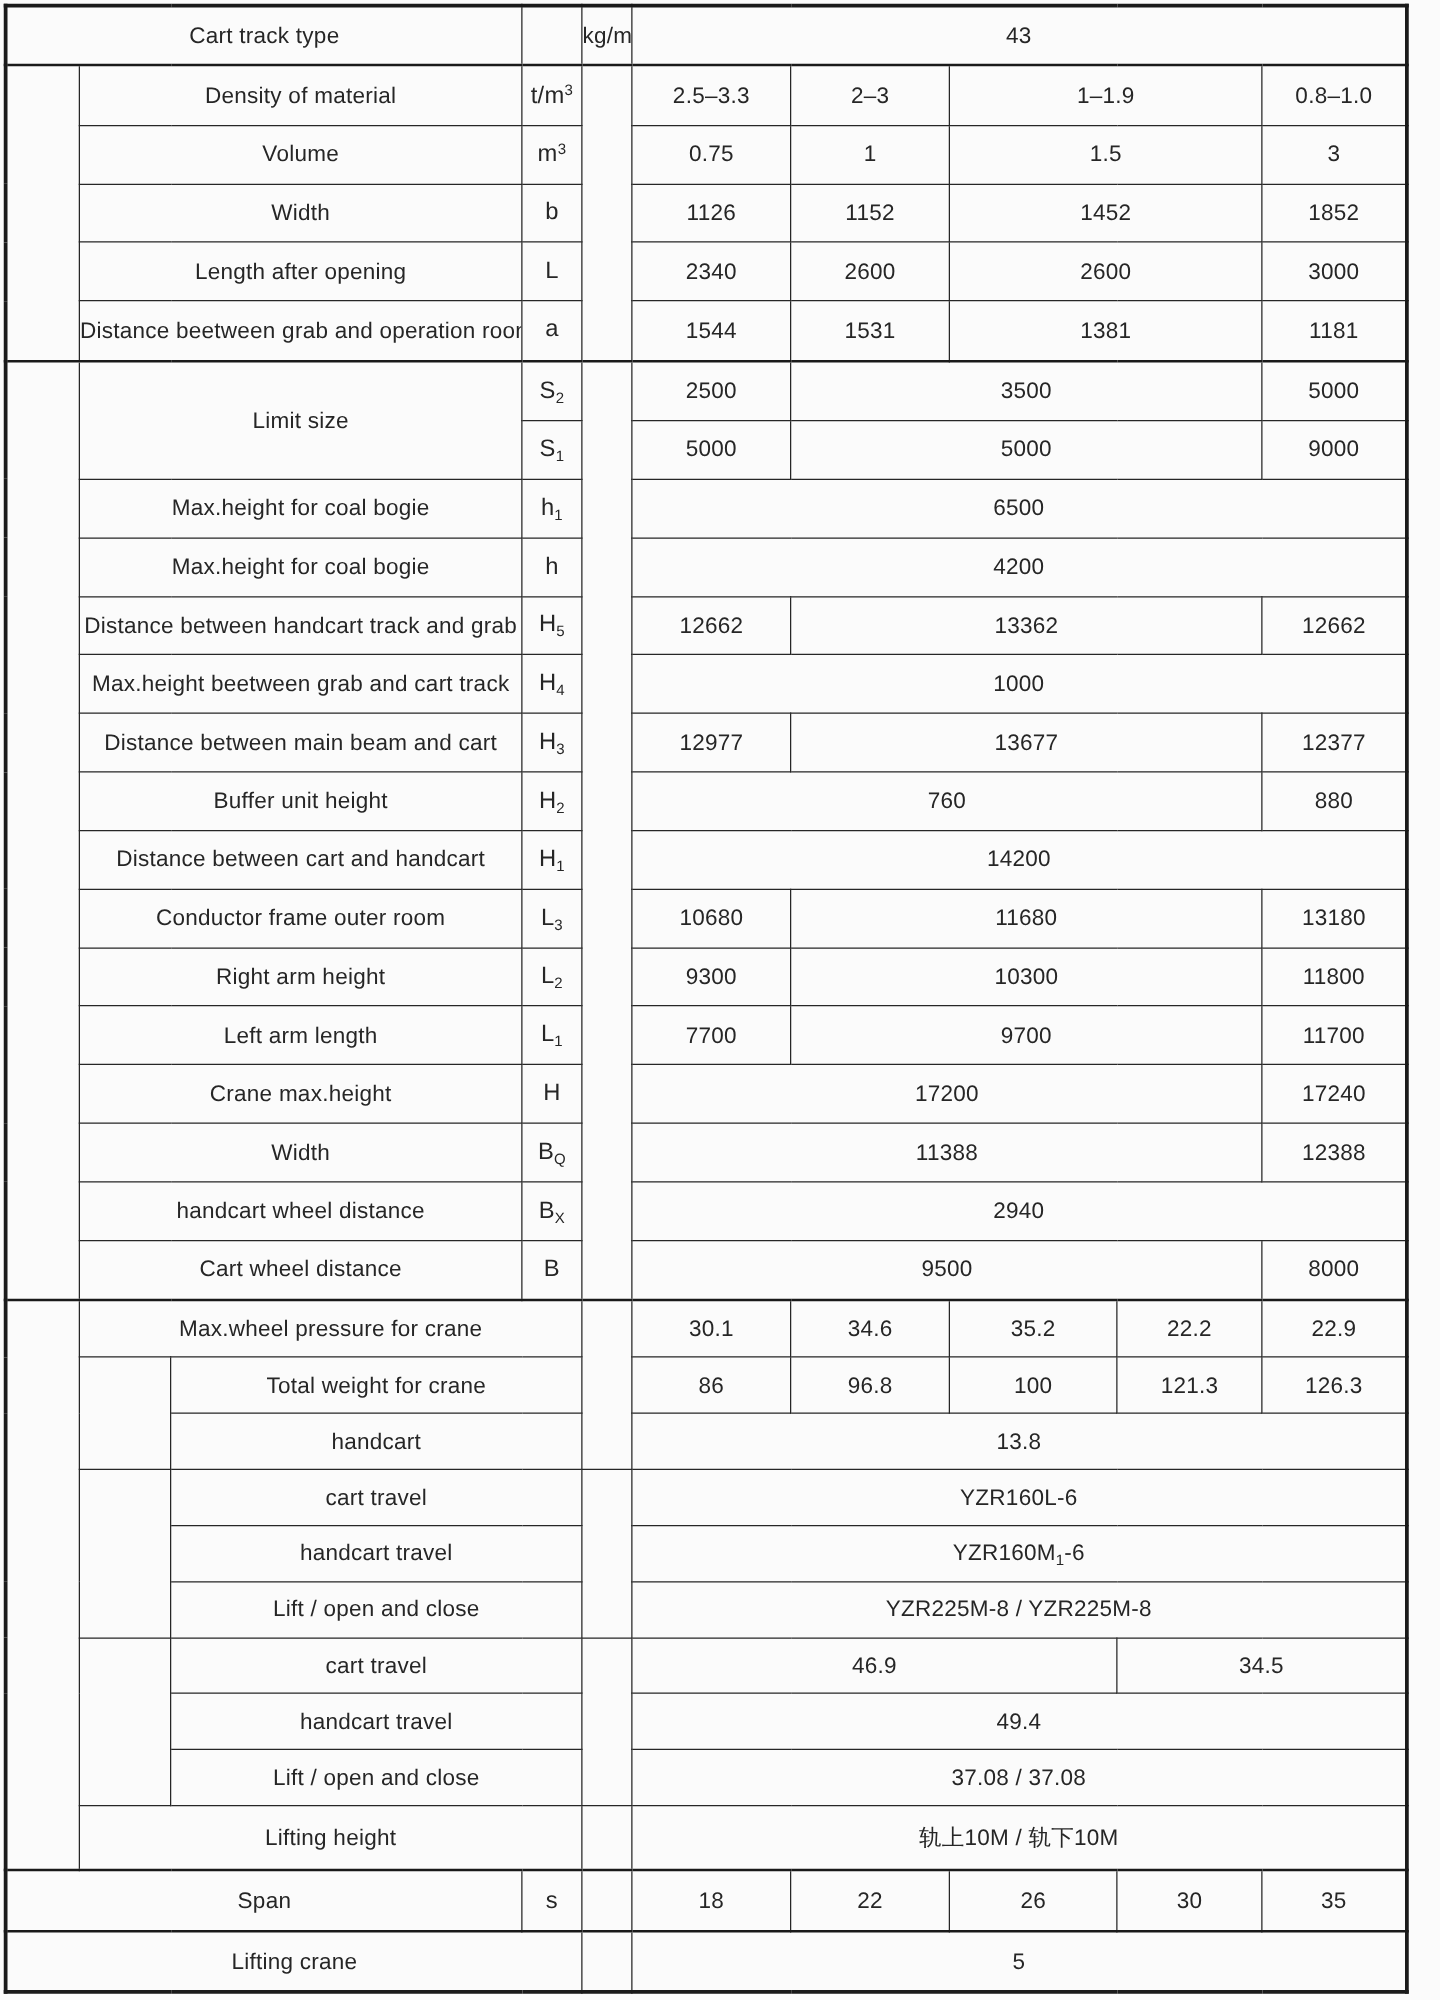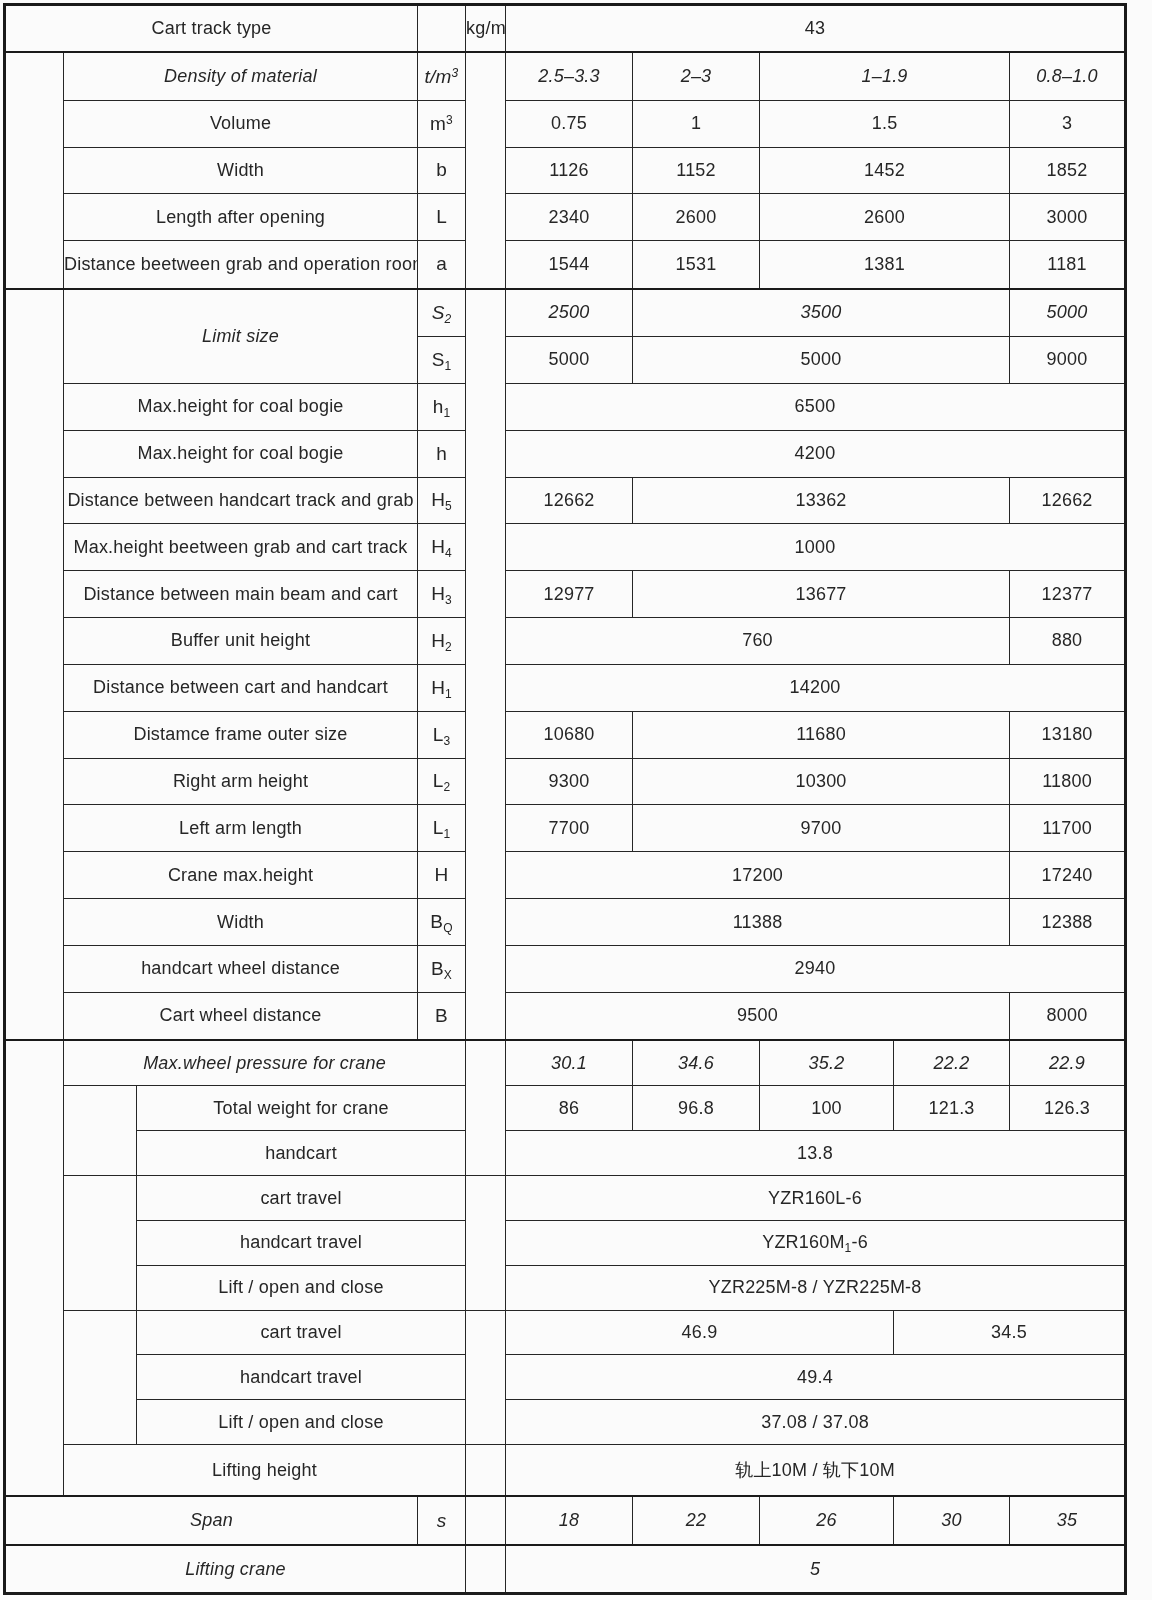--- a/index.html
+++ b/index.html
@@ -31,21 +31,20 @@
   table.spec td {
     border: 1px solid #262626;
     text-align: center;
     vertical-align: middle;
     padding: 0;
     overflow: hidden;
     white-space: nowrap;
   }
   table.spec tr.thick-top td {
     border-top: 2.5px solid #1a1a1a;
-    font-style: italic;
   }
   td.low {
     vertical-align: bottom;
     padding-bottom: 5px;
   }
   td.sym {
     font-size: 19px;
   }
   sub {
     font-size: 12px;
@@ -173,21 +172,21 @@
           <td class="sym">H<sub>2</sub></td>
           <td colspan="4" class="value">760</td>
           <td class="value">880</td>
         </tr>
         <tr>
           <td colspan="2" class="label low">Distance between cart and handcart</td>
           <td class="sym">H<sub>1</sub></td>
           <td colspan="5" class="value">14200</td>
         </tr>
         <tr>
-          <td colspan="2" class="label low">Distamce frame outer size</td>
+          <td colspan="2" class="label low">Conductor frame outer room</td>
           <td class="sym">L<sub>3</sub></td>
           <td class="value">10680</td>
           <td colspan="3" class="value">11680</td>
           <td class="value">13180</td>
         </tr>
         <tr>
           <td colspan="2" class="label">Right arm height</td>
           <td class="sym">L<sub>2</sub></td>
           <td class="value">9300</td>
           <td colspan="3" class="value">10300</td>

